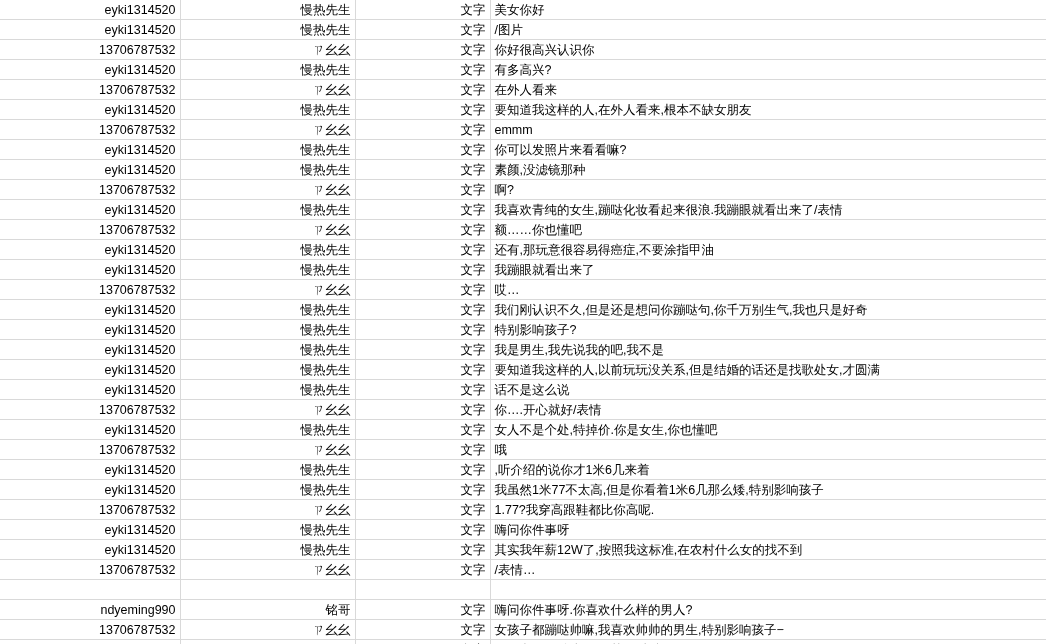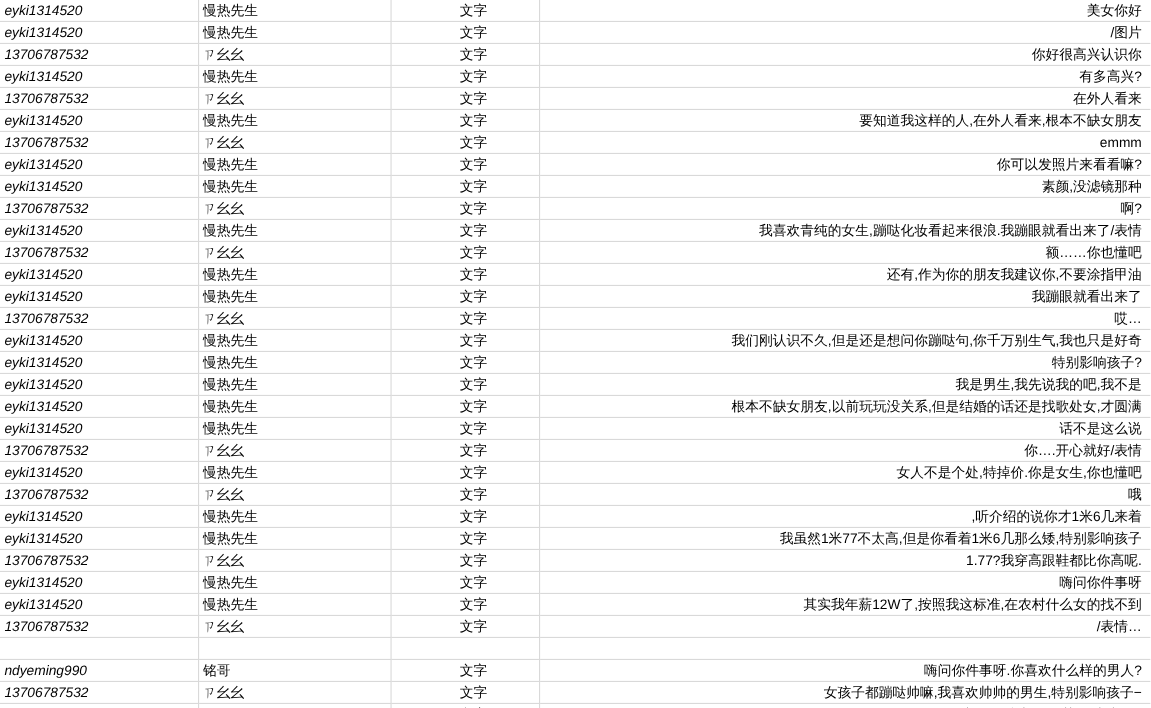--- a/index.html
+++ b/index.html
@@ -28,24 +28,24 @@
     white-space: nowrap;
     overflow: hidden;
     vertical-align: middle;
     line-height: 18px;
   }
   col.c0 { width: 180px; }
   col.c1 { width: 175px; }
   col.c2 { width: 135px; }
   col.c3 { width: 556px; }
 
-  td.col-a { text-align: left; font-style: italic; }
-  td.col-b { text-align: left; }
-  td.col-c { text-align: center; padding-left: 20px; }
-  td.col-d { text-align: right; padding-right: 8px; }
+  td.col-a { text-align: right; }
+  td.col-b { text-align: right; }
+  td.col-c { text-align: right; padding-left: 20px; }
+  td.col-d { text-align: left; padding-right: 8px; }
 
   tr.blank td {
     border-right: 1px solid #d9d9d9;
   }
   tr.blank td.col-d { border-right: none; }
   .sheet td.col-d { border-right: none; }
 </style>
 </head>
 <body>
 
@@ -126,21 +126,21 @@
       <tr>
         <td class="col-a">13706787532</td>
         <td class="col-b">ㄗ幺幺</td>
         <td class="col-c">文字</td>
         <td class="col-d">额……你也懂吧</td>
       </tr>
       <tr>
         <td class="col-a">eyki1314520</td>
         <td class="col-b">慢热先生</td>
         <td class="col-c">文字</td>
-        <td class="col-d">还有,作为你的朋友我建议你,不要涂指甲油</td>
+        <td class="col-d">还有,那玩意很容易得癌症,不要涂指甲油</td>
       </tr>
       <tr>
         <td class="col-a">eyki1314520</td>
         <td class="col-b">慢热先生</td>
         <td class="col-c">文字</td>
         <td class="col-d">我蹦眼就看出来了</td>
       </tr>
       <tr>
         <td class="col-a">13706787532</td>
         <td class="col-b">ㄗ幺幺</td>
@@ -162,21 +162,21 @@
       <tr>
         <td class="col-a">eyki1314520</td>
         <td class="col-b">慢热先生</td>
         <td class="col-c">文字</td>
         <td class="col-d">我是男生,我先说我的吧,我不是</td>
       </tr>
       <tr>
         <td class="col-a">eyki1314520</td>
         <td class="col-b">慢热先生</td>
         <td class="col-c">文字</td>
-        <td class="col-d">根本不缺女朋友,以前玩玩没关系,但是结婚的话还是找歌处女,才圆满</td>
+        <td class="col-d">要知道我这样的人,以前玩玩没关系,但是结婚的话还是找歌处女,才圆满</td>
       </tr>
       <tr>
         <td class="col-a">eyki1314520</td>
         <td class="col-b">慢热先生</td>
         <td class="col-c">文字</td>
         <td class="col-d">话不是这么说</td>
       </tr>
       <tr>
         <td class="col-a">13706787532</td>
         <td class="col-b">ㄗ幺幺</td>

